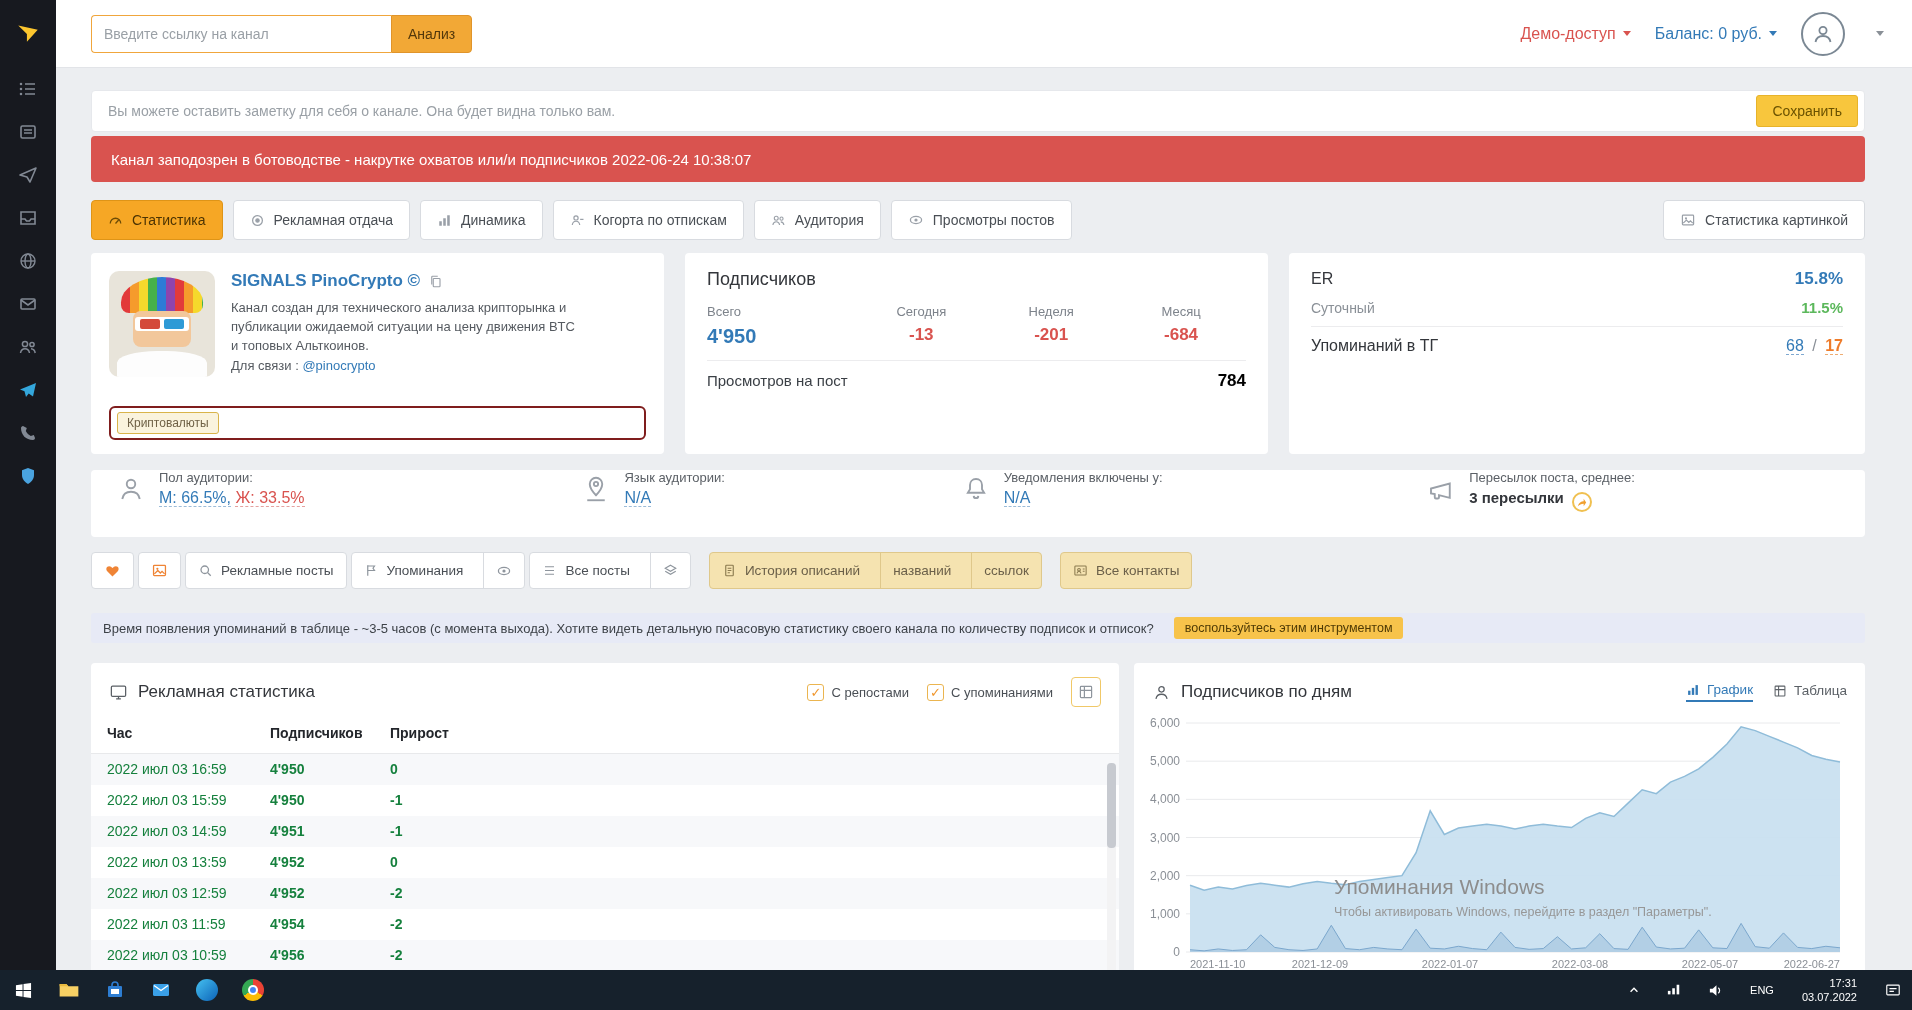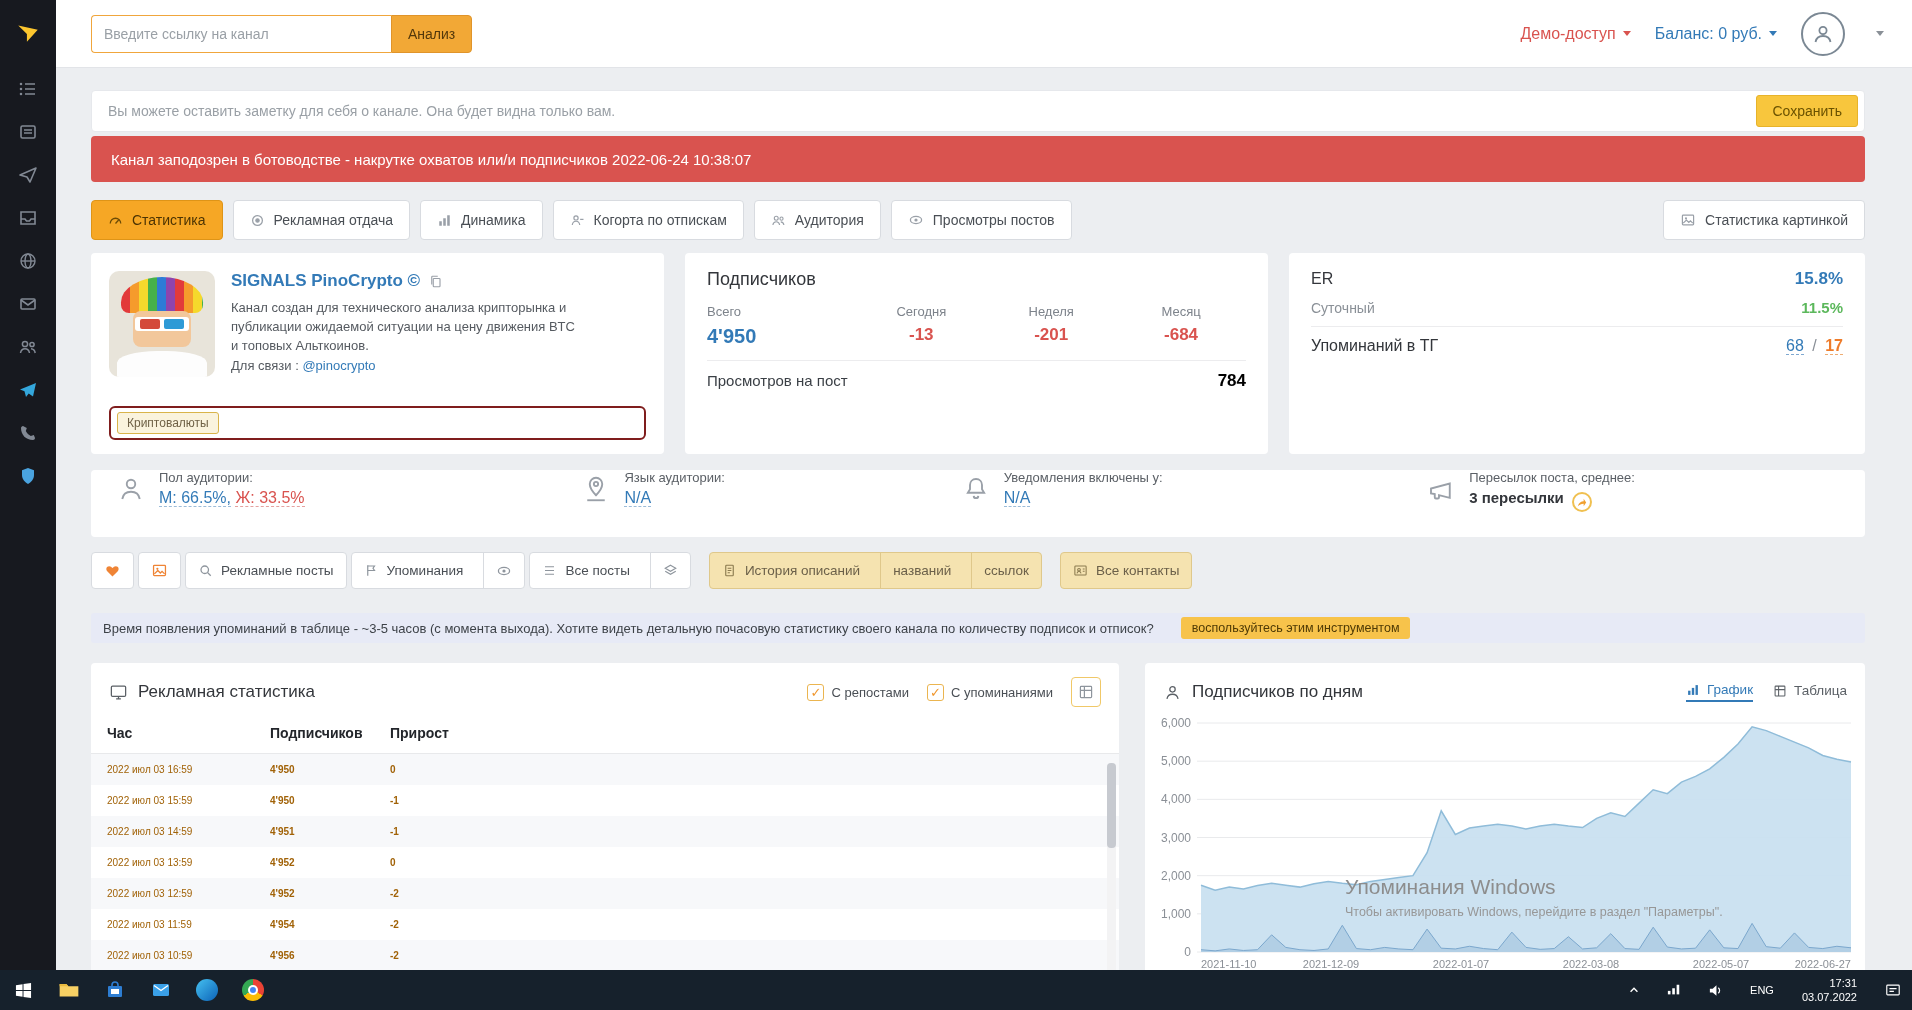--- a/index.html
+++ b/index.html
@@ -100,41 +100,41 @@
 .act-btn.seg{padding:0}
 .seg-part{padding:0 12px;display:flex;align-items:center;gap:8px;height:100%;cursor:pointer}
 .seg-part + .seg-part{border-left:1px solid #d8dbe0}
 .amber{background:#f5e3b0;border-color:#dfc88b;color:#6b6049}
 .amber .seg-part + .seg-part{border-left:1px solid #dfc88b}
 .gap{width:10px}
 .aicon{color:#8e959d}
 .amber .aicon{color:#8a7a4e}
 .orange-ic{color:#ef8435}
 
-.info-strip{height:30px;background:#e7eaf6;border-radius:3px;display:flex;align-items:center;gap:27px;padding:0 12px;font-size:13px;color:#3d4248;margin-bottom:20px}
+.info-strip{height:30px;background:#e7eaf6;border-radius:3px;display:flex;align-items:center;gap:20px;padding:0 12px;font-size:13px;color:#3d4248;margin-bottom:20px}
 .tool-link{background:#f7c34b;padding:4px 11px;border-radius:3px;font-size:12.5px;color:#4e3a05;cursor:pointer;white-space:nowrap}
 
-.panels{display:flex;gap:26px;height:347px}
+.panels{display:flex;gap:15px;height:347px}
 .panel{background:#fff;border-radius:4px 4px 0 0;position:relative;overflow:hidden}
 .panel-left{width:1028px}
 .panel-right{flex:1}
 .panel-head{display:flex;align-items:center;height:58px;padding:0 18px;gap:10px}
 .panel-title{font-size:17px;color:#33363b}
 .phicon{color:#5b6066}
 .checks{margin-left:auto;display:flex;gap:18px;align-items:center}
 .check-wrap{display:flex;align-items:center;gap:7px;cursor:pointer}
 .checkbox{width:17px;height:17px;border:1px solid #ebb550;border-radius:3px;color:#f0962c;display:flex;align-items:center;justify-content:center;font-size:13px;background:#fff}
 .check-label{font-size:13px;color:#4a4f55}
 .grid-btn{width:30px;height:30px;border:1px solid #f0c868;border-radius:4px;background:#fff;display:flex;align-items:center;justify-content:center;color:#8e959d;cursor:pointer}
 
 .stat-table{width:100%;border-collapse:collapse;table-layout:fixed}
 .stat-table col.c1{width:179px}.stat-table col.c2{width:120px}
 .stat-table th{text-align:left;font-size:14px;color:#23262b;padding:4px 0 12px;border-bottom:1px solid #e8e9eb;font-weight:bold}
 .stat-table th:first-child,.stat-table td:first-child{padding-left:16px}
-.stat-table td{font-size:10px;height:31px;color:#a16207}
+.stat-table td{font-size:14px;height:31px;color:#15803d}
 .stat-table tbody tr:nth-child(odd){background:#f7f8fa}
 .v-blue{color:#337ab7;font-weight:bold}
 .v-red{color:#d9534f;font-weight:bold}
 .v-orange{color:#e09a3a;font-weight:bold}
 .scroll-track{position:absolute;top:100px;right:3px;bottom:2px;width:9px;background:#f3f3f4;border-radius:4px;cursor:pointer}
 .scroll-thumb{width:100%;height:85px;background:#c7cad0;border-radius:4px}
 
 .rp-tabs{margin-left:auto;display:flex;gap:20px;align-items:center}
 .rp-tab{display:flex;gap:7px;align-items:center;font-size:13.5px;color:#5b6066;cursor:pointer;padding-bottom:3px}
 .rp-tab.active{color:#337ab7;border-bottom:2px solid #337ab7}

